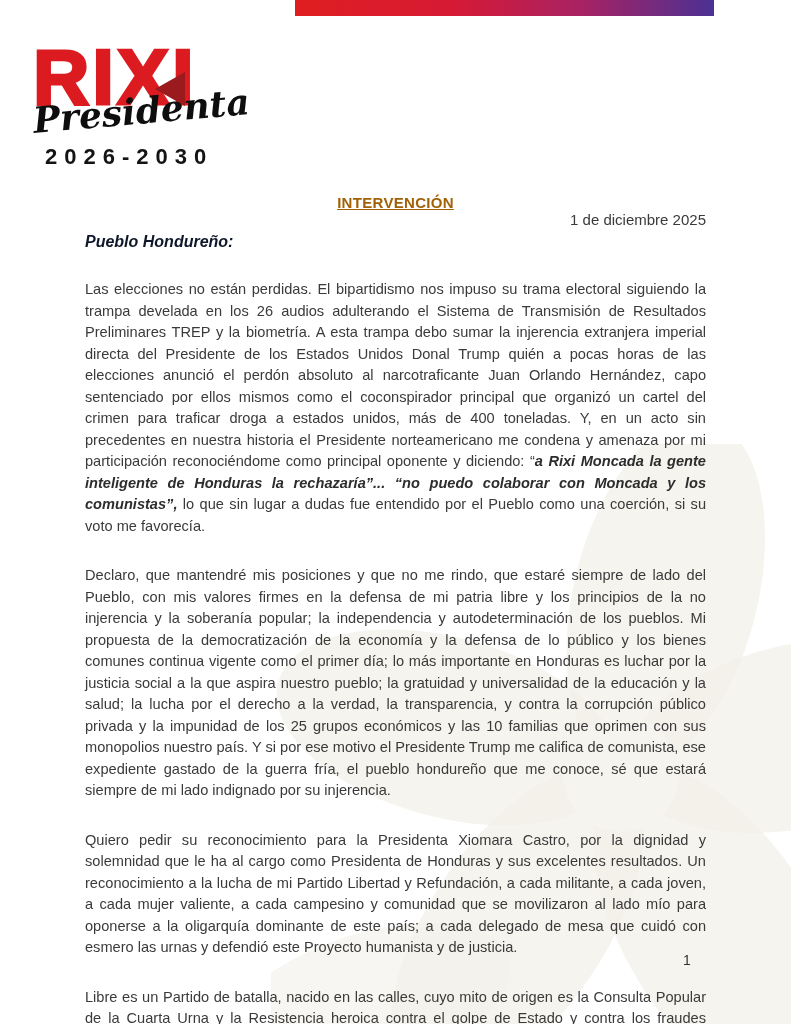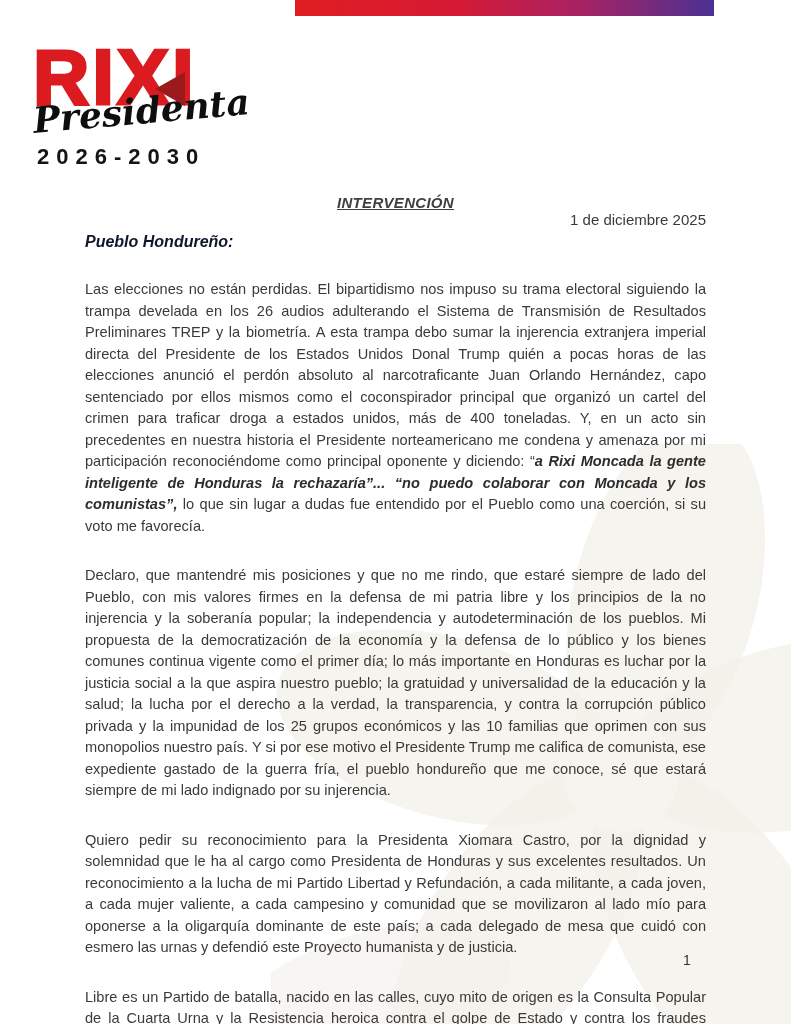--- a/index.html
+++ b/index.html
@@ -77,39 +77,38 @@
     letter-spacing: 0px;
   }
   .logo-years {
     display: block;
     font-family: "Liberation Sans", sans-serif;
     font-weight: bold;
     font-size: 22px;
     letter-spacing: 7px;
     color: #141414;
     margin-top: 6px;
-    margin-left: 4px;
+    margin-left: 12px;
   }
 
   
   .content {
     position: absolute;
     left: 85px;
     top: 194px;
     width: 621px;
     color: #3a3a3a;
   }
   .doc-title {
     text-align: center;
     font-size: 15px;
     font-weight: bold;
     text-decoration: underline;
-    color: #404040;
+    color: #a16207;
     letter-spacing: 0.3px;
-    font-style: italic;
   }
   .doc-date {
     text-align: right;
     font-size: 15px;
     margin-top: 0;
     color: #3a3a3a;
   }
   .salutation {
     font-size: 16px;
     font-weight: bold;

